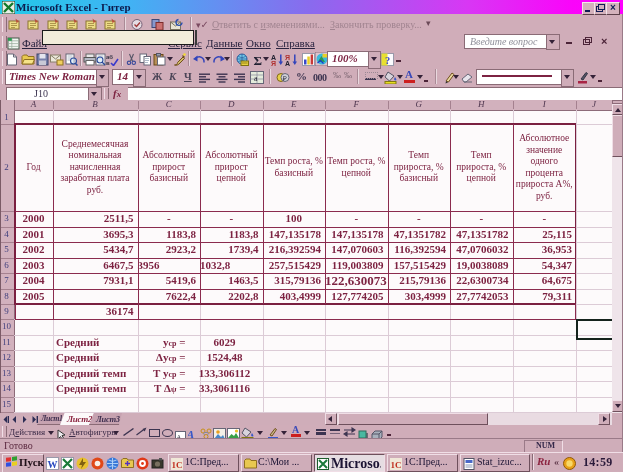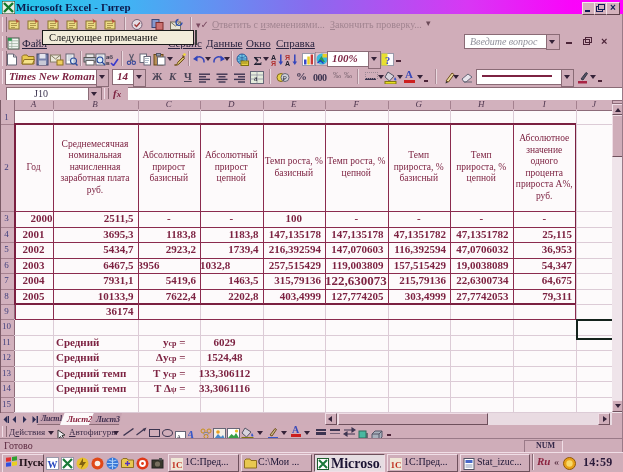--- a/index.html
+++ b/index.html
@@ -408,21 +408,21 @@
 <div class="gline-h" style="left:14px;top:412px;width:598px"></div>
 <div class="abs" style="left:14.5px;top:125px;width:38.0px;height:85px;display:flex;align-items:center;justify-content:center;text-align:center;font-size:9.5px;line-height:11.5px;color:#7d2342">Год</div>
 <div class="abs" style="left:52.5px;top:125px;width:85.0px;height:85px;display:flex;align-items:center;justify-content:center;text-align:center;font-size:9.5px;line-height:11.5px;color:#7d2342">Среднемесячная<br>номинальная<br>начисленная<br>заработная плата<br>руб.</div>
 <div class="abs" style="left:137.5px;top:125px;width:62.5px;height:85px;display:flex;align-items:center;justify-content:center;text-align:center;font-size:9.5px;line-height:11.5px;color:#7d2342">Абсолютный<br>прирост<br>базисный</div>
 <div class="abs" style="left:200px;top:125px;width:62.5px;height:85px;display:flex;align-items:center;justify-content:center;text-align:center;font-size:9.5px;line-height:11.5px;color:#7d2342">Абсолютный<br>прирост<br>цепной</div>
 <div class="abs" style="left:262.5px;top:125px;width:62.5px;height:85px;display:flex;align-items:center;justify-content:center;text-align:center;font-size:9.5px;line-height:11.5px;color:#7d2342">Темп роста, %<br>базисный</div>
 <div class="abs" style="left:325px;top:125px;width:62.5px;height:85px;display:flex;align-items:center;justify-content:center;text-align:center;font-size:9.5px;line-height:11.5px;color:#7d2342">Темп роста, %<br>цепной</div>
 <div class="abs" style="left:387.5px;top:125px;width:62.5px;height:85px;display:flex;align-items:center;justify-content:center;text-align:center;font-size:9.5px;line-height:11.5px;color:#7d2342">Темп<br>прироста, %<br>базисный</div>
 <div class="abs" style="left:450px;top:125px;width:62.5px;height:85px;display:flex;align-items:center;justify-content:center;text-align:center;font-size:9.5px;line-height:11.5px;color:#7d2342">Темп<br>прироста, %<br>цепной</div>
 <div class="abs" style="left:512.5px;top:125px;width:63.5px;height:85px;display:flex;align-items:center;justify-content:center;text-align:center;font-size:9.5px;line-height:11.5px;color:#7d2342">Абсолютное<br>значение<br>одного<br>процента<br>прироста А%,<br>руб.</div>
-<div class="txt" style="left:14.5px;top:211px;width:38.0px;text-align:right;height:15px;line-height:15px;font-size:11px;font-weight:bold;color:#7d2342">2000</div>
+<div class="txt" style="left:14.5px;top:211px;width:38.0px;text-align:center;height:15px;line-height:15px;font-size:11px;font-weight:bold;color:#7d2342">2000</div>
 <div class="txt" style="left:52.5px;top:211px;width:81.0px;text-align:right;height:15px;line-height:15px;font-size:11px;font-weight:bold;color:#7d2342">2511,5</div>
 <div class="txt" style="left:137.5px;top:211px;width:62.5px;text-align:center;height:15px;line-height:15px;font-size:11px;font-weight:bold;color:#7d2342">-</div>
 <div class="txt" style="left:200px;top:211px;width:62.5px;text-align:center;height:15px;line-height:15px;font-size:11px;font-weight:bold;color:#7d2342">-</div>
 <div class="txt" style="left:262.5px;top:211px;width:62.5px;text-align:center;height:15px;line-height:15px;font-size:11px;font-weight:bold;color:#7d2342">100</div>
 <div class="txt" style="left:325px;top:211px;width:62.5px;text-align:center;height:15px;line-height:15px;font-size:11px;font-weight:bold;color:#7d2342">-</div>
 <div class="txt" style="left:387.5px;top:211px;width:62.5px;text-align:center;height:15px;line-height:15px;font-size:11px;font-weight:bold;color:#7d2342">-</div>
 <div class="txt" style="left:450px;top:211px;width:62.5px;text-align:center;height:15px;line-height:15px;font-size:11px;font-weight:bold;color:#7d2342">-</div>
 <div class="txt" style="left:512.5px;top:211px;width:63.5px;text-align:center;height:15px;line-height:15px;font-size:11px;font-weight:bold;color:#7d2342">-</div>
 <div class="txt" style="left:14.5px;top:226.5px;width:38.0px;text-align:center;height:15px;line-height:15px;font-size:11px;font-weight:bold;color:#7d2342">2001</div>
 <div class="txt" style="left:52.5px;top:226.5px;width:81.0px;text-align:right;height:15px;line-height:15px;font-size:11px;font-weight:bold;color:#7d2342">3695,3</div>
@@ -454,21 +454,20 @@
 <div class="txt" style="left:14.5px;top:273px;width:38.0px;text-align:center;height:15px;line-height:15px;font-size:11px;font-weight:bold;color:#7d2342">2004</div>
 <div class="txt" style="left:52.5px;top:273px;width:81.0px;text-align:right;height:15px;line-height:15px;font-size:11px;font-weight:bold;color:#7d2342">7931,1</div>
 <div class="txt" style="left:137.5px;top:273px;width:58.5px;text-align:right;height:15px;line-height:15px;font-size:11px;font-weight:bold;color:#7d2342">5419,6</div>
 <div class="txt" style="left:200px;top:273px;width:58.5px;text-align:right;height:15px;line-height:15px;font-size:11px;font-weight:bold;color:#7d2342">1463,5</div>
 <div class="txt" style="left:262.5px;top:273px;width:58.5px;text-align:right;height:15px;line-height:15px;font-size:11px;font-weight:bold;color:#7d2342">315,79136</div>
 <div class="txt" style="left:325px;top:273px;width:58.5px;text-align:right;height:15px;line-height:15px;font-size:13px;font-weight:bold;color:#7d2342">122,630073</div>
 <div class="txt" style="left:387.5px;top:273px;width:58.5px;text-align:right;height:15px;line-height:15px;font-size:11px;font-weight:bold;color:#7d2342">215,79136</div>
 <div class="txt" style="left:450px;top:273px;width:58.5px;text-align:right;height:15px;line-height:15px;font-size:11px;font-weight:bold;color:#7d2342">22,6300734</div>
 <div class="txt" style="left:512.5px;top:273px;width:59.5px;text-align:right;height:15px;line-height:15px;font-size:11px;font-weight:bold;color:#7d2342">64,675</div>
 <div class="txt" style="left:14.5px;top:288.5px;width:38.0px;text-align:center;height:15px;line-height:15px;font-size:11px;font-weight:bold;color:#7d2342">2005</div>
-<div class="txt" style="left:52.5px;top:288.5px;width:81.0px;text-align:right;height:15px;line-height:15px;font-size:11px;font-weight:bold;color:#7d2342">10133,9</div>
 <div class="txt" style="left:137.5px;top:288.5px;width:58.5px;text-align:right;height:15px;line-height:15px;font-size:11px;font-weight:bold;color:#7d2342">7622,4</div>
 <div class="txt" style="left:200px;top:288.5px;width:58.5px;text-align:right;height:15px;line-height:15px;font-size:11px;font-weight:bold;color:#7d2342">2202,8</div>
 <div class="txt" style="left:262.5px;top:288.5px;width:58.5px;text-align:right;height:15px;line-height:15px;font-size:11px;font-weight:bold;color:#7d2342">403,4999</div>
 <div class="txt" style="left:325px;top:288.5px;width:58.5px;text-align:right;height:15px;line-height:15px;font-size:11px;font-weight:bold;color:#7d2342">127,774205</div>
 <div class="txt" style="left:387.5px;top:288.5px;width:58.5px;text-align:right;height:15px;line-height:15px;font-size:11px;font-weight:bold;color:#7d2342">303,4999</div>
 <div class="txt" style="left:450px;top:288.5px;width:58.5px;text-align:right;height:15px;line-height:15px;font-size:11px;font-weight:bold;color:#7d2342">27,7742053</div>
 <div class="txt" style="left:512.5px;top:288.5px;width:59.5px;text-align:right;height:15px;line-height:15px;font-size:11px;font-weight:bold;color:#7d2342">79,311</div>
 <div class="txt" style="left:52.5px;top:304px;width:81px;text-align:right;height:15px;line-height:15px;font-size:11px;font-weight:bold;color:#7d2342">36174</div>
 <div class="txt" style="left:56px;top:334.5px;height:15.5px;line-height:15.5px;font-size:11px;font-weight:bold;color:#7d2342">Средний</div>
 <div class="txt" style="left:56px;top:350px;height:15.5px;line-height:15.5px;font-size:11px;font-weight:bold;color:#7d2342">Средний</div>
@@ -699,16 +698,15 @@
 <div class="txt" style="left:537px;top:455px;font-size:11px;font-style:italic;font-weight:bold;color:#8c2440">Ru</div>
 <div class="txt" style="left:554px;top:456px;font-size:10px;color:#4c2438">«</div>
 <div class="abs" style="left:563px;top:456px;width:13px;height:13px"><svg width="13" height="13" viewBox="0 0 13 13">
           <circle cx="6.5" cy="6.5" r="6" fill="#e8a018" stroke="#905808"></circle>
           <circle cx="6.5" cy="6.5" r="3.2" fill="#f8d868"></circle>
         </svg></div>
 <div class="txt" style="left:583px;top:455px;font-size:12px;font-weight:bold;color:#2a1a3a;letter-spacing:0.3px">14:59</div>
 </div>
 
 <div class="abs" style="left:42px;top:30px;width:152px;height:15px;background:#f2ecda;border:1px solid #1a1a1a;box-sizing:border-box"></div>
-<div class="txt" style="left:49px;top:31.5px;font-size:10.5px;color:#101010">Следующее примечание</div>
 <div class="abs" style="left:195px;top:30px;width:2px;height:15px;background:#3a3a3a"></div>
 <div class="abs" style="left:0;top:100px;width:1px;height:313px;background:#7a5a66"></div>
 <div class="abs" style="left:622px;top:14px;width:1px;height:438px;background:#9a7a88"></div>
 </div>
 </body></html>

